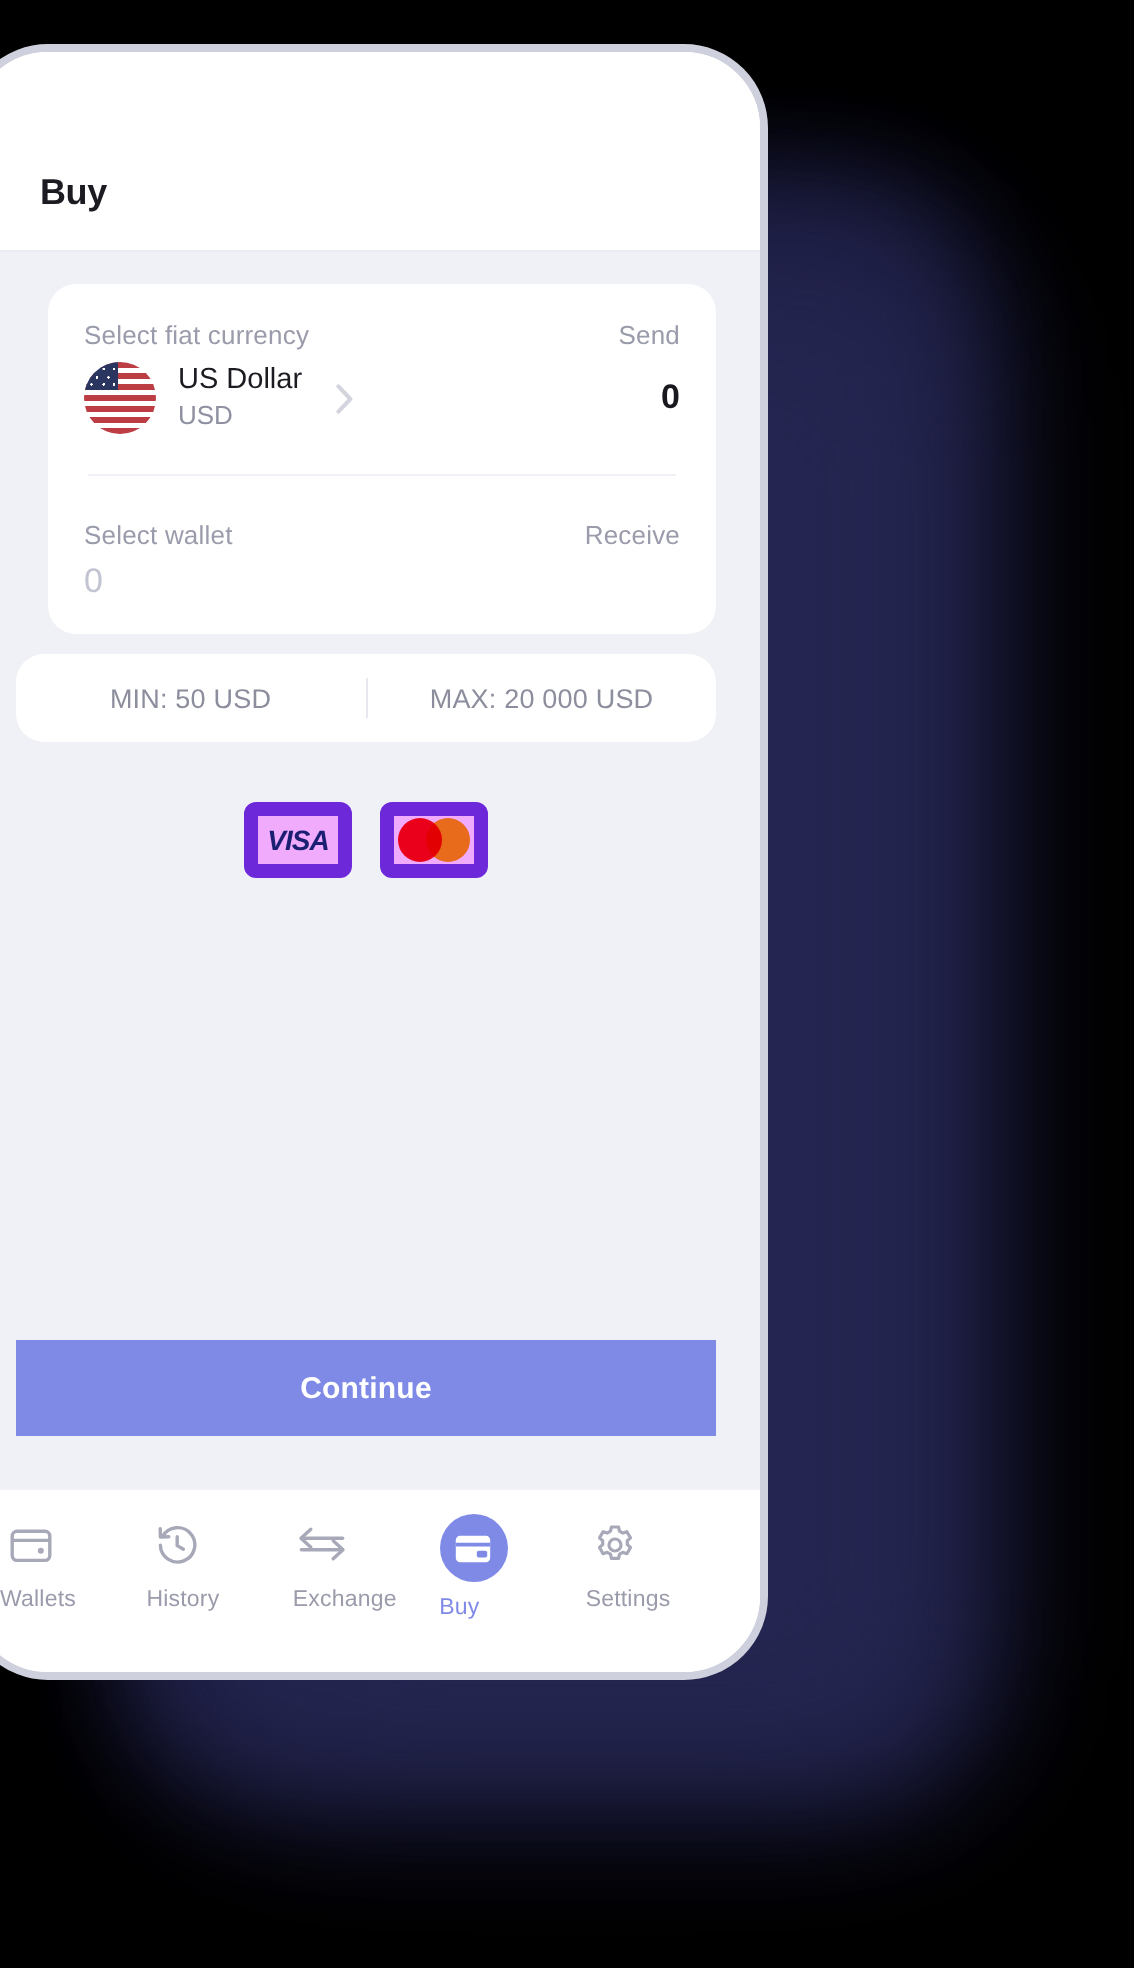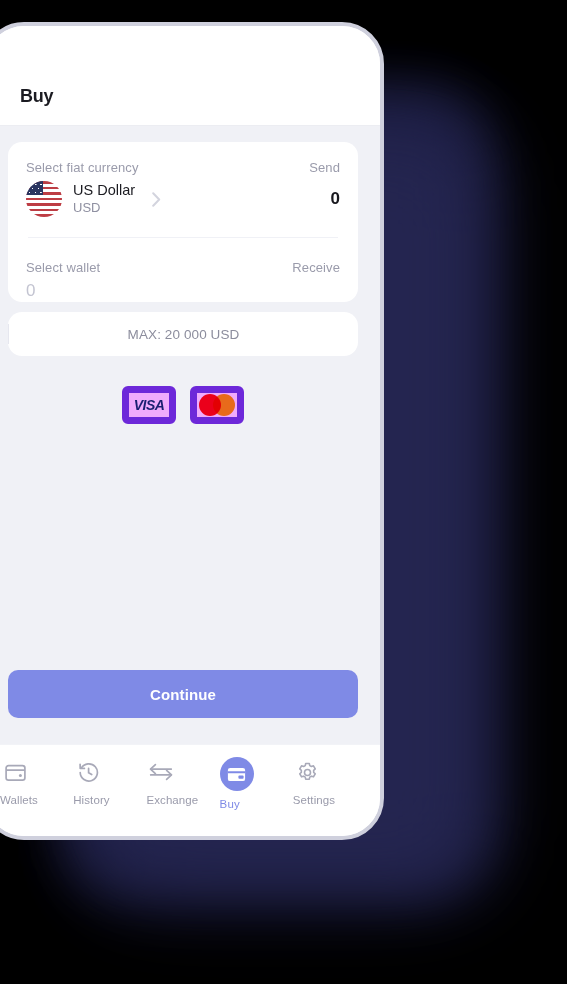--- a/index.html
+++ b/index.html
@@ -88,21 +88,22 @@
     padding: 16px 22px 0 22px;
     display: flex;
     flex-direction: column;
     min-height: 0;
   }
 
   
   .card {
     background: #ffffff;
     border-radius: 14px;
-    padding: 18px 18px 1px 18px;
+    padding: 18px 18px 16px 18px;
+    margin-left: 16px;
   }
 
   .row-label {
     display: flex;
     justify-content: space-between;
     align-items: baseline;
     font-size: 13px;
     color: #9a9bab;
     letter-spacing: 0.1px;
     margin-bottom: 6px;
@@ -223,21 +224,21 @@
   .mc i.l { left: 0; background: #eb001b; }
   .mc i.r { right: 0; background: #f79e1b; mix-blend-mode: multiply; }
 
   .spacer { flex: 1 1 auto; }
 
   
   .continue-btn {
     margin: 0 0 26px 0;
     height: 48px;
     border: none;
-    border-radius: 10px;
+    border-radius: 0;
     background: #7f8ae6;
     color: #ffffff;
     font-size: 15px;
     font-weight: 700;
     font-family: "Liberation Sans", sans-serif;
     cursor: pointer;
     width: 100%;
     letter-spacing: 0.1px;
   }
 
@@ -372,20 +373,21 @@
             <span>Receive</span>
           </div>
           <div class="row-main">
             <div class="amount muted">0</div>
           </div>
         </div>
 
       </div>
 
       <div class="minmax">
+        <div class="minmax-cell">MIN: 50 USD</div>
         <div class="minmax-sep"></div>
         <div class="minmax-cell">MAX: 20 000 USD</div>
       </div>
 
       <div class="paymethods">
         <div class="paycard">
           <span class="visa-text">VISA</span>
         </div>
         <div class="paycard">
           <span class="mc">

